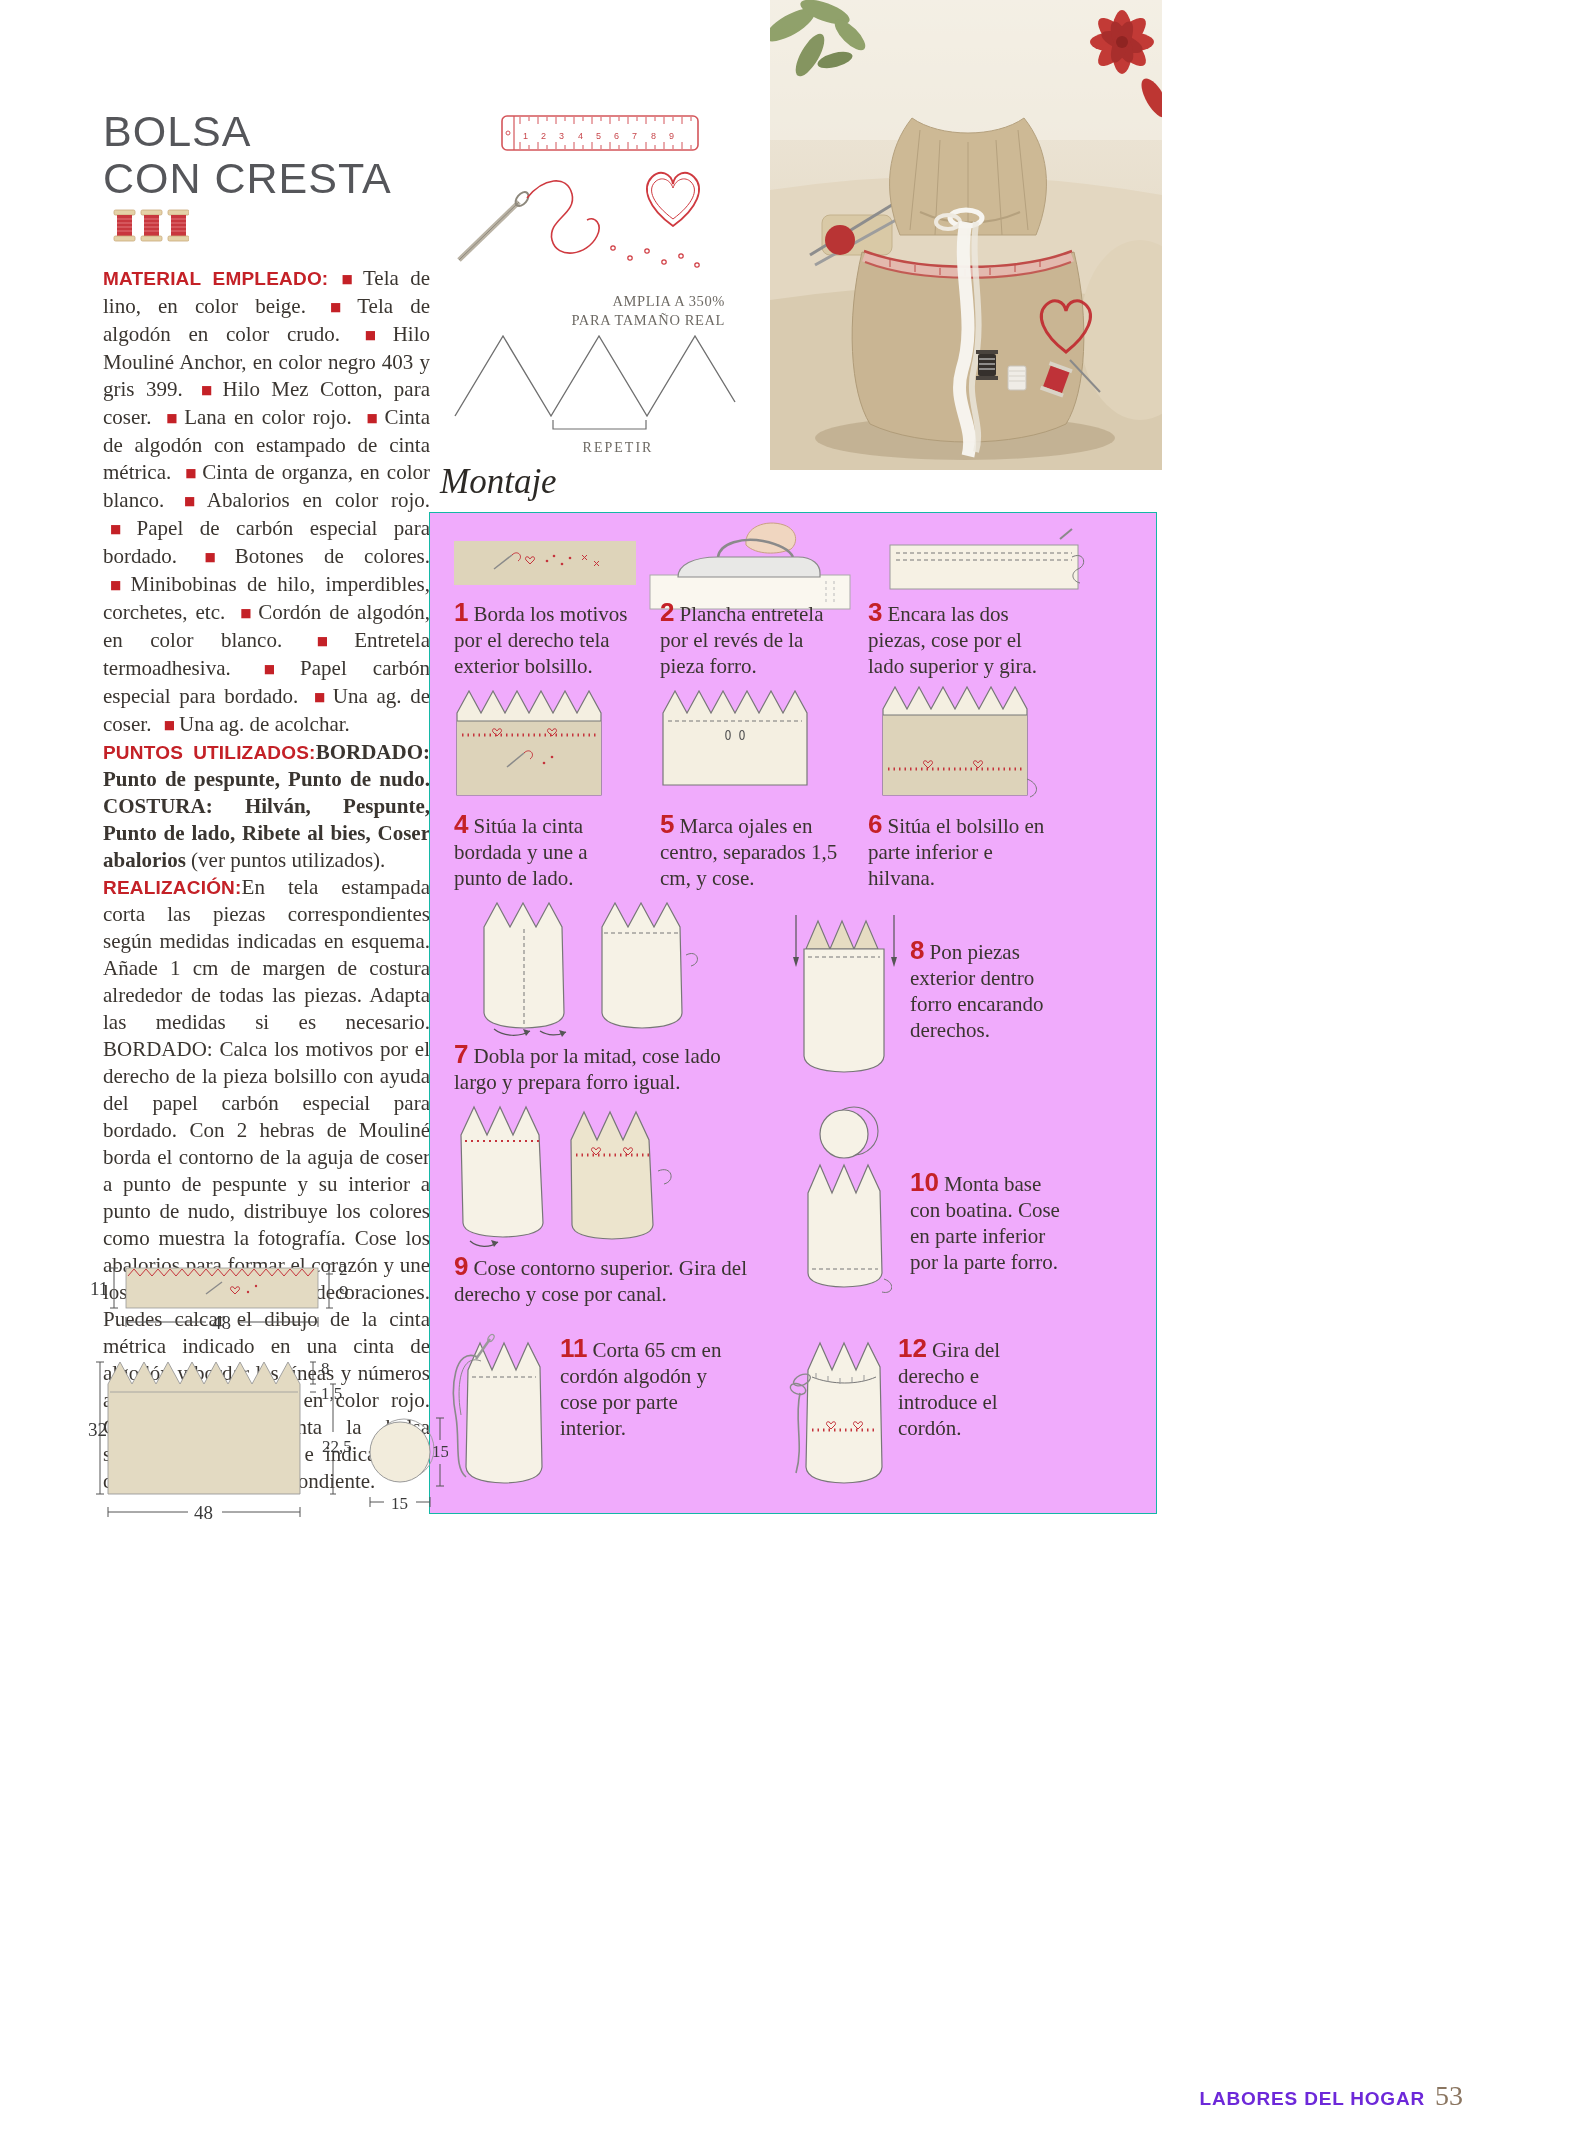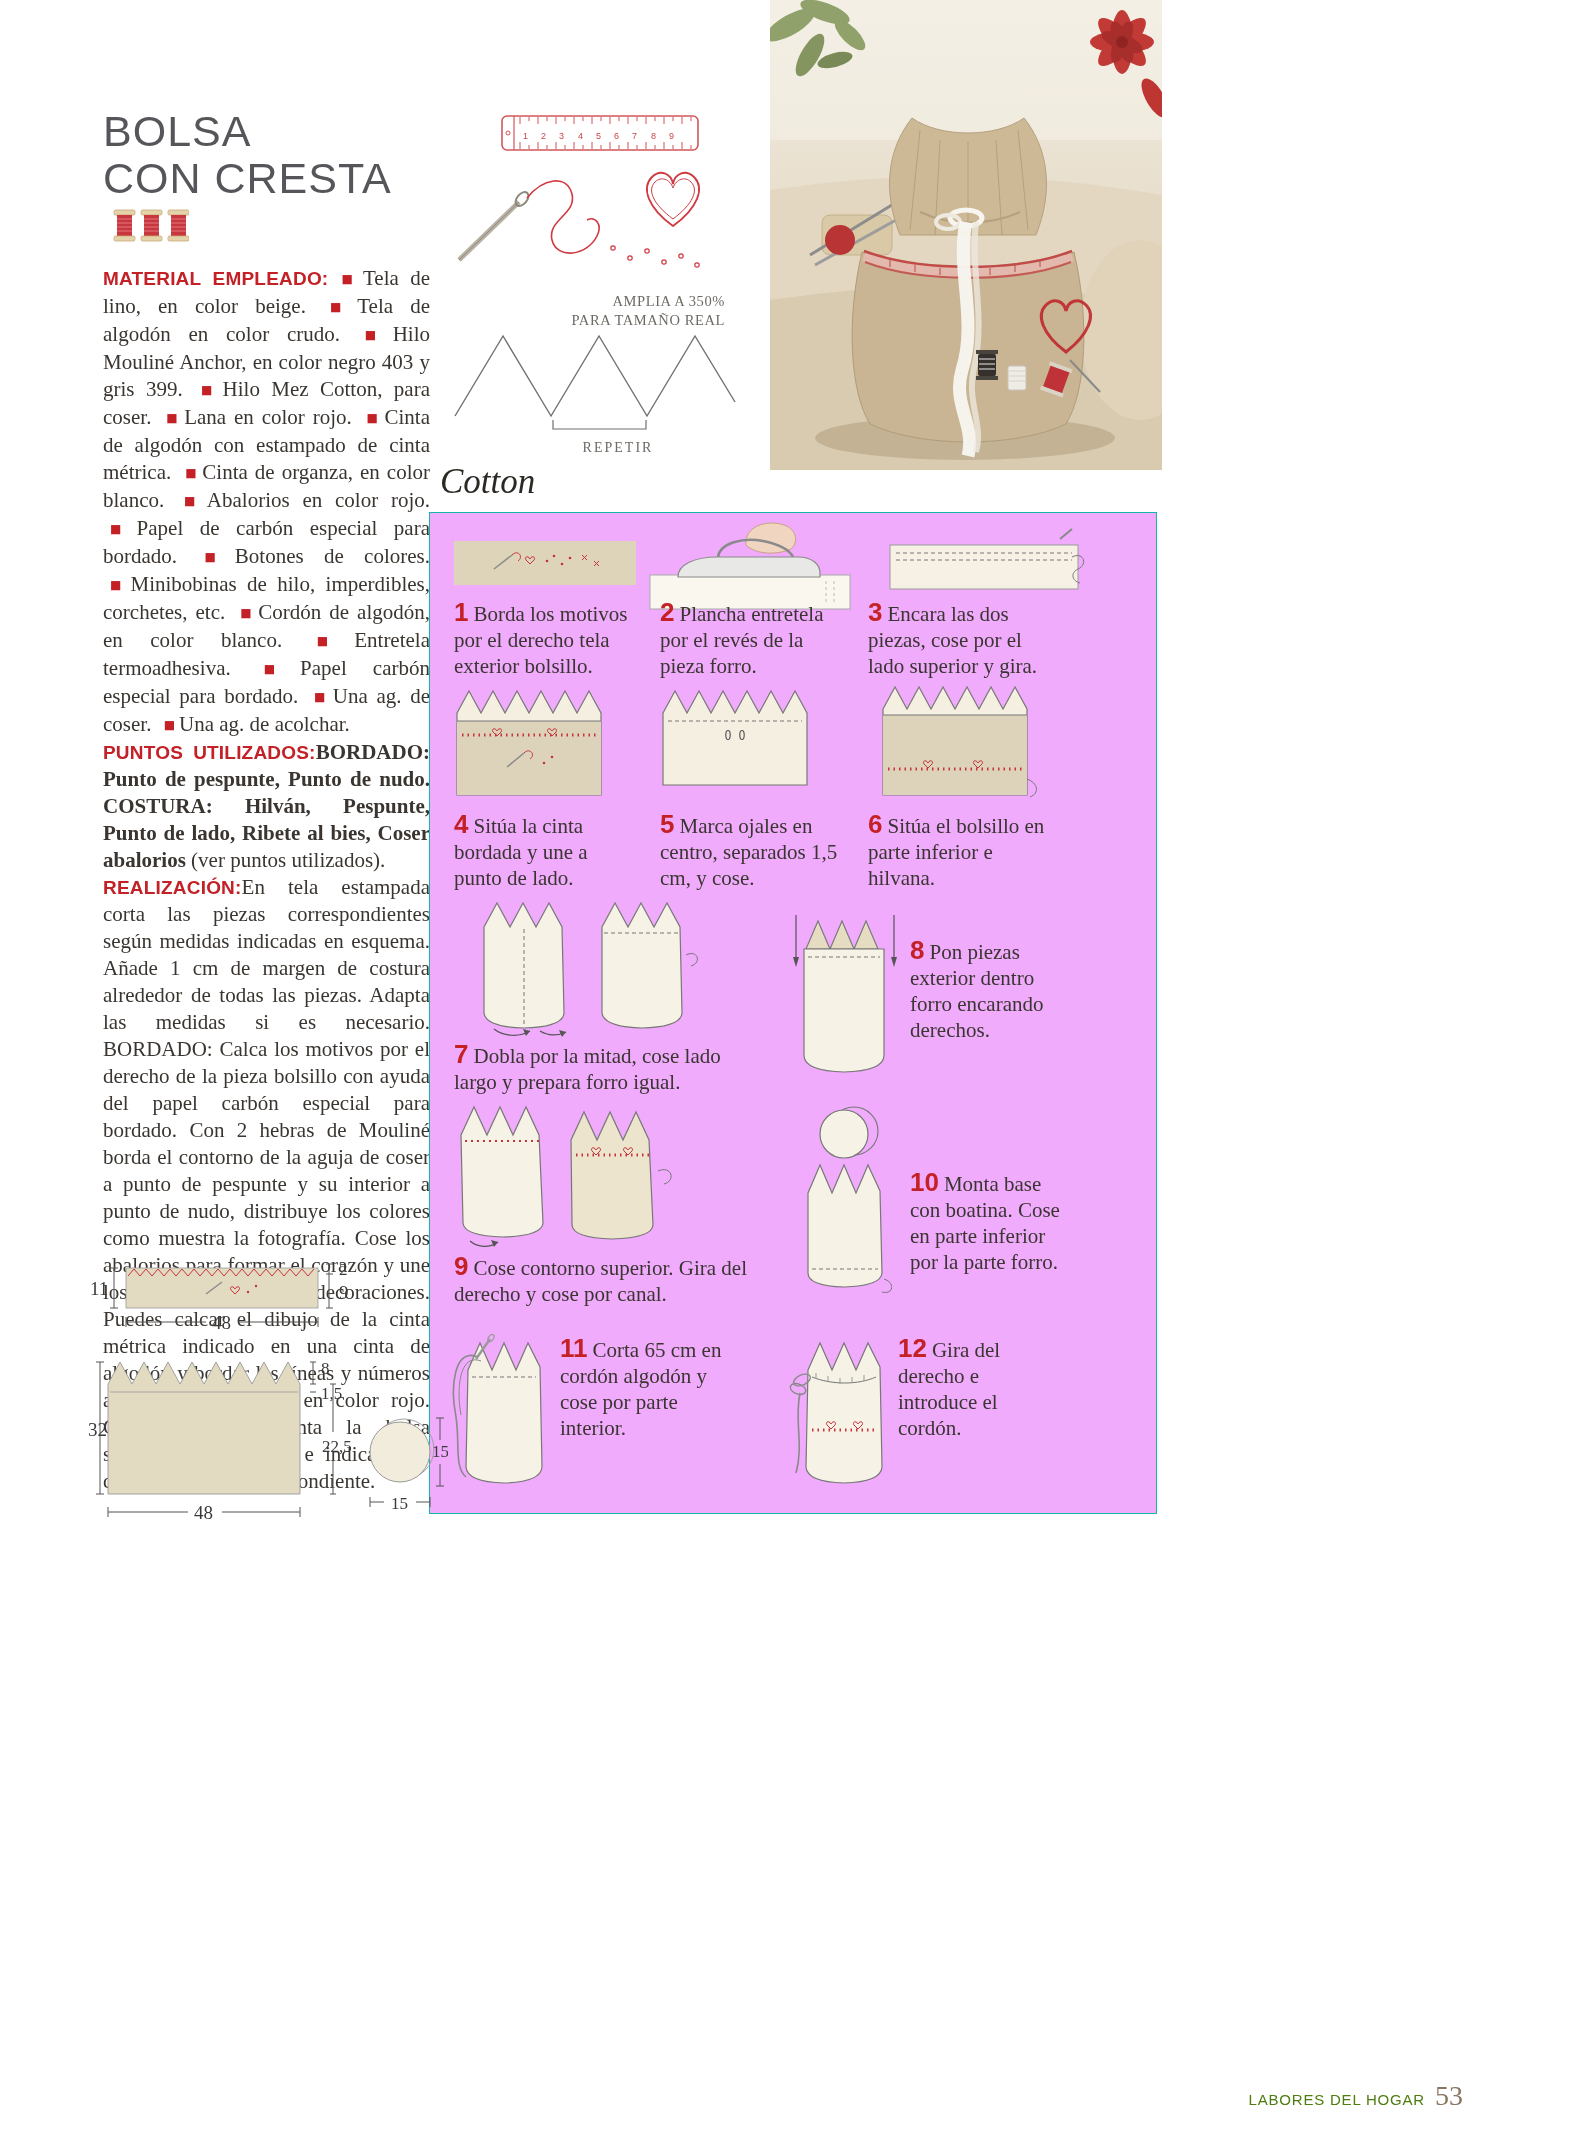--- a/index.html
+++ b/index.html
@@ -36,22 +36,22 @@
   .s5cap{left:230px;top:298px;width:178px;} .s6cap{left:438px;top:298px;width:192px;}
   .s7cap{left:24px;top:528px;width:312px;}  .s8cap{left:480px;top:424px;width:154px;}
   .s9cap{left:24px;top:740px;width:332px;}  .s10cap{left:480px;top:656px;width:154px;}
   .s11cap{left:130px;top:822px;width:170px;}.s12cap{left:468px;top:822px;width:164px;}
   .s1ill{left:22px;top:18px;}  .s2ill{left:218px;top:2px;}  .s3ill{left:458px;top:14px;}
   .s4ill{left:22px;top:172px;} .s5ill{left:228px;top:172px;}.s6ill{left:448px;top:168px;}
   .s7ill{left:48px;top:382px;} .s8ill{left:362px;top:388px;}.s9ill{left:16px;top:582px;}
   .s10ill{left:362px;top:588px;}.s11ill{left:16px;top:812px;}.s12ill{left:356px;top:812px;}
   
   .footer{position:absolute;right:112px;top:2080px;display:flex;align-items:baseline;gap:10px;}
-  .footer-brand{font-family:"Liberation Sans",sans-serif;font-weight:normal;font-size:15px;
-                letter-spacing:.8px;color:#4d7c0f;}
+  .footer-brand{font-family:"Liberation Sans",sans-serif;font-weight:bold;font-size:19px;
+                letter-spacing:.8px;color:#6d28d9;}
   .footer-page{font-size:28px;color:#8a7560;}
   svg text{font-family:"Liberation Sans",sans-serif;}
   .dim{font-size:19px;fill:#3a3a3a;font-family:"Liberation Serif",serif;}
   .dim-s{font-size:17px;fill:#3a3a3a;font-family:"Liberation Serif",serif;}
 </style>
 </head>
 <body>
 
 <div id="page">
 
@@ -218,21 +218,21 @@
     <rect x="238" y="366" width="18" height="24" rx="2" fill="#efece6" stroke="#c9c4bb"></rect>
     <path d="M239 371h16M239 376h16M239 381h16" stroke="#d6d2c9" stroke-width="1"></path>
     <g transform="rotate(20 285 380)">
       <rect x="274" y="364" width="24" height="4" fill="#d9d3c6"></rect>
       <rect x="276" y="368" width="20" height="22" fill="#bf3238"></rect>
       <rect x="274" y="390" width="24" height="4" fill="#d9d3c6"></rect>
     </g>
     <line x1="300" y1="360" x2="330" y2="392" stroke="#8a8a8a" stroke-width="2"></line>
   </svg>
 
-  <div class="montaje-heading">Cotton</div>
+  <div class="montaje-heading">Montaje</div>
 
   <div class="montaje-box">
 
     <svg class="ill s1ill" width="190" height="62" viewBox="0 0 190 62">
       <rect x="2" y="10" width="182" height="44" fill="#ded4ba"></rect>
       <line x1="42" y1="38" x2="60" y2="24" stroke="#8a8a8a" stroke-width="1.5"></line>
       <path d="M60 24 C66 18 72 26 66 30" fill="none" stroke="#c5343c" stroke-width="1"></path>
       <path d="M78 28 C76 24 72 26 74 29 L78 33 L82 29 C84 26 80 24 78 28 Z" fill="none" stroke="#c5343c" stroke-width="1"></path>
       <circle cx="95" cy="30" r="1.3" fill="#c5343c"></circle>
         <circle cx="102" cy="25" r="1.3" fill="#c5343c"></circle>

